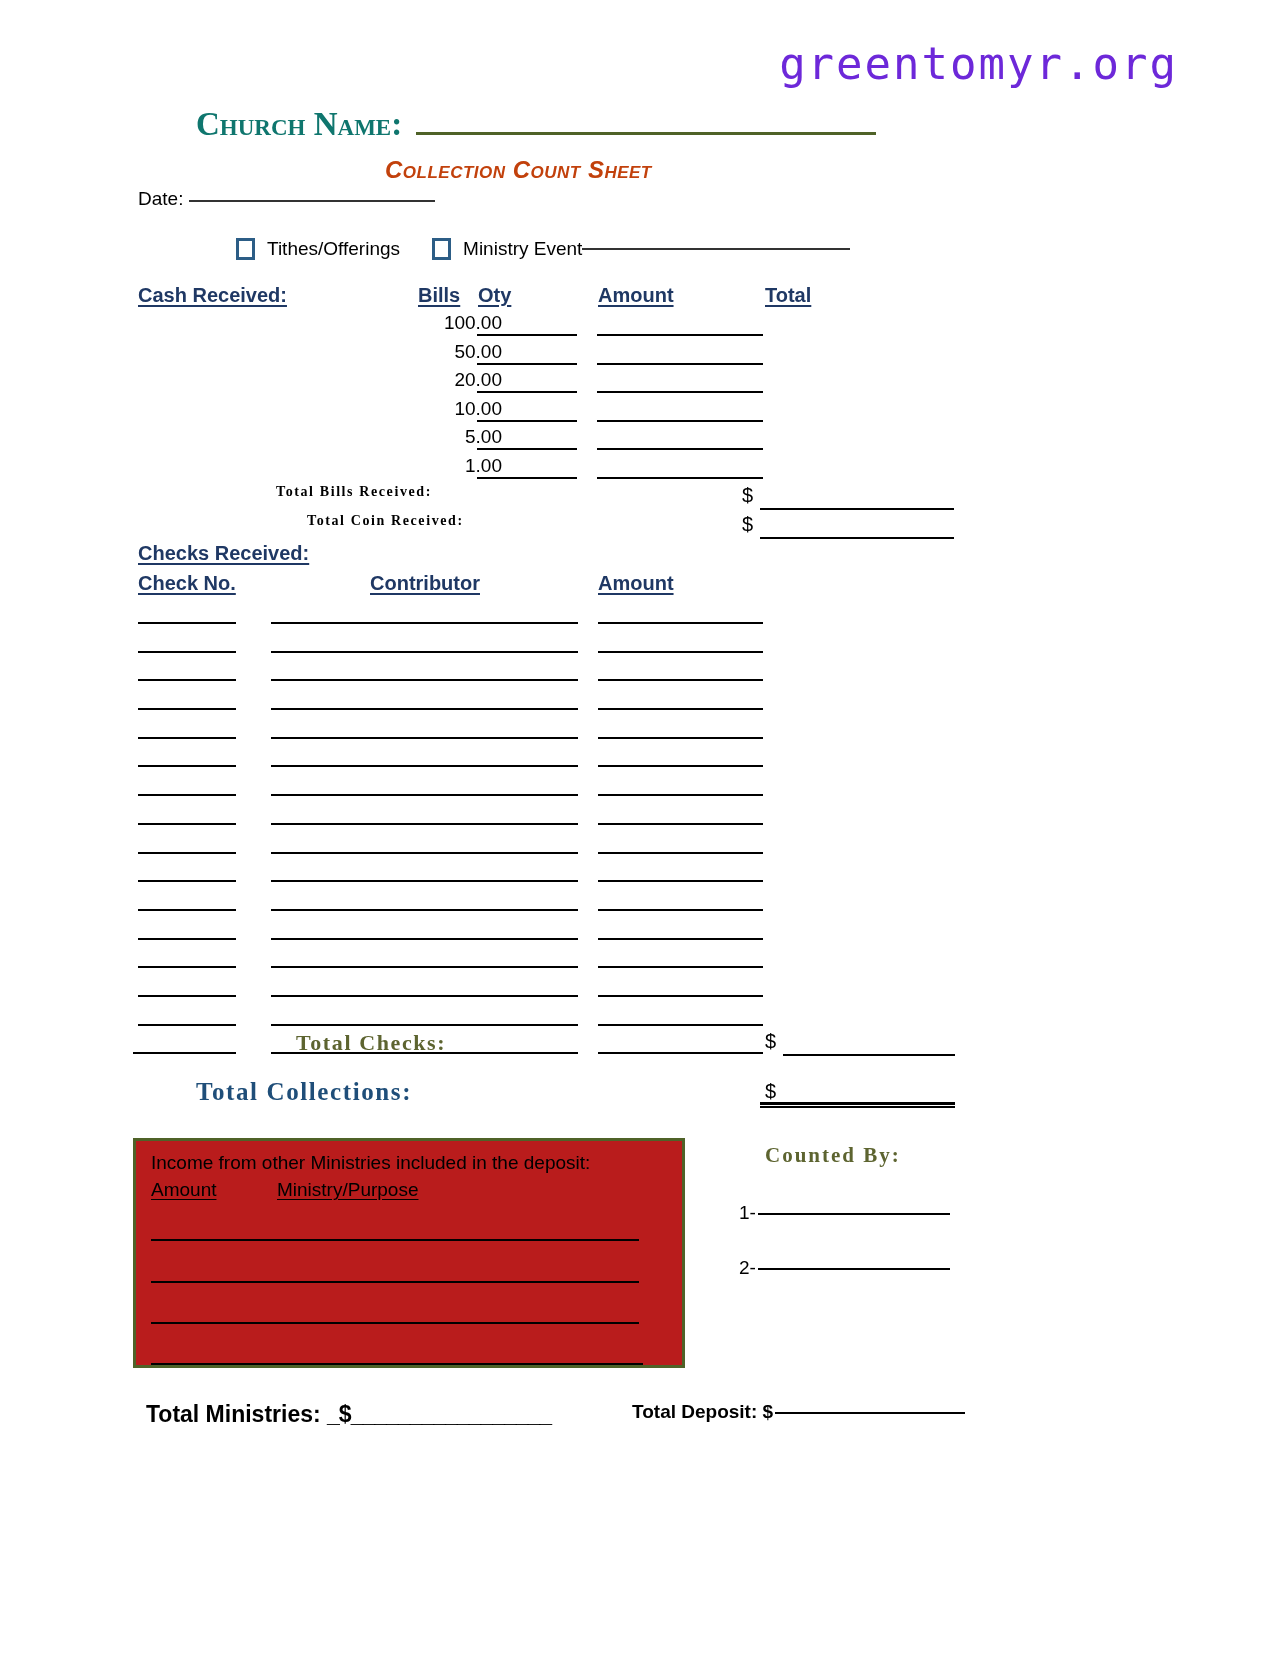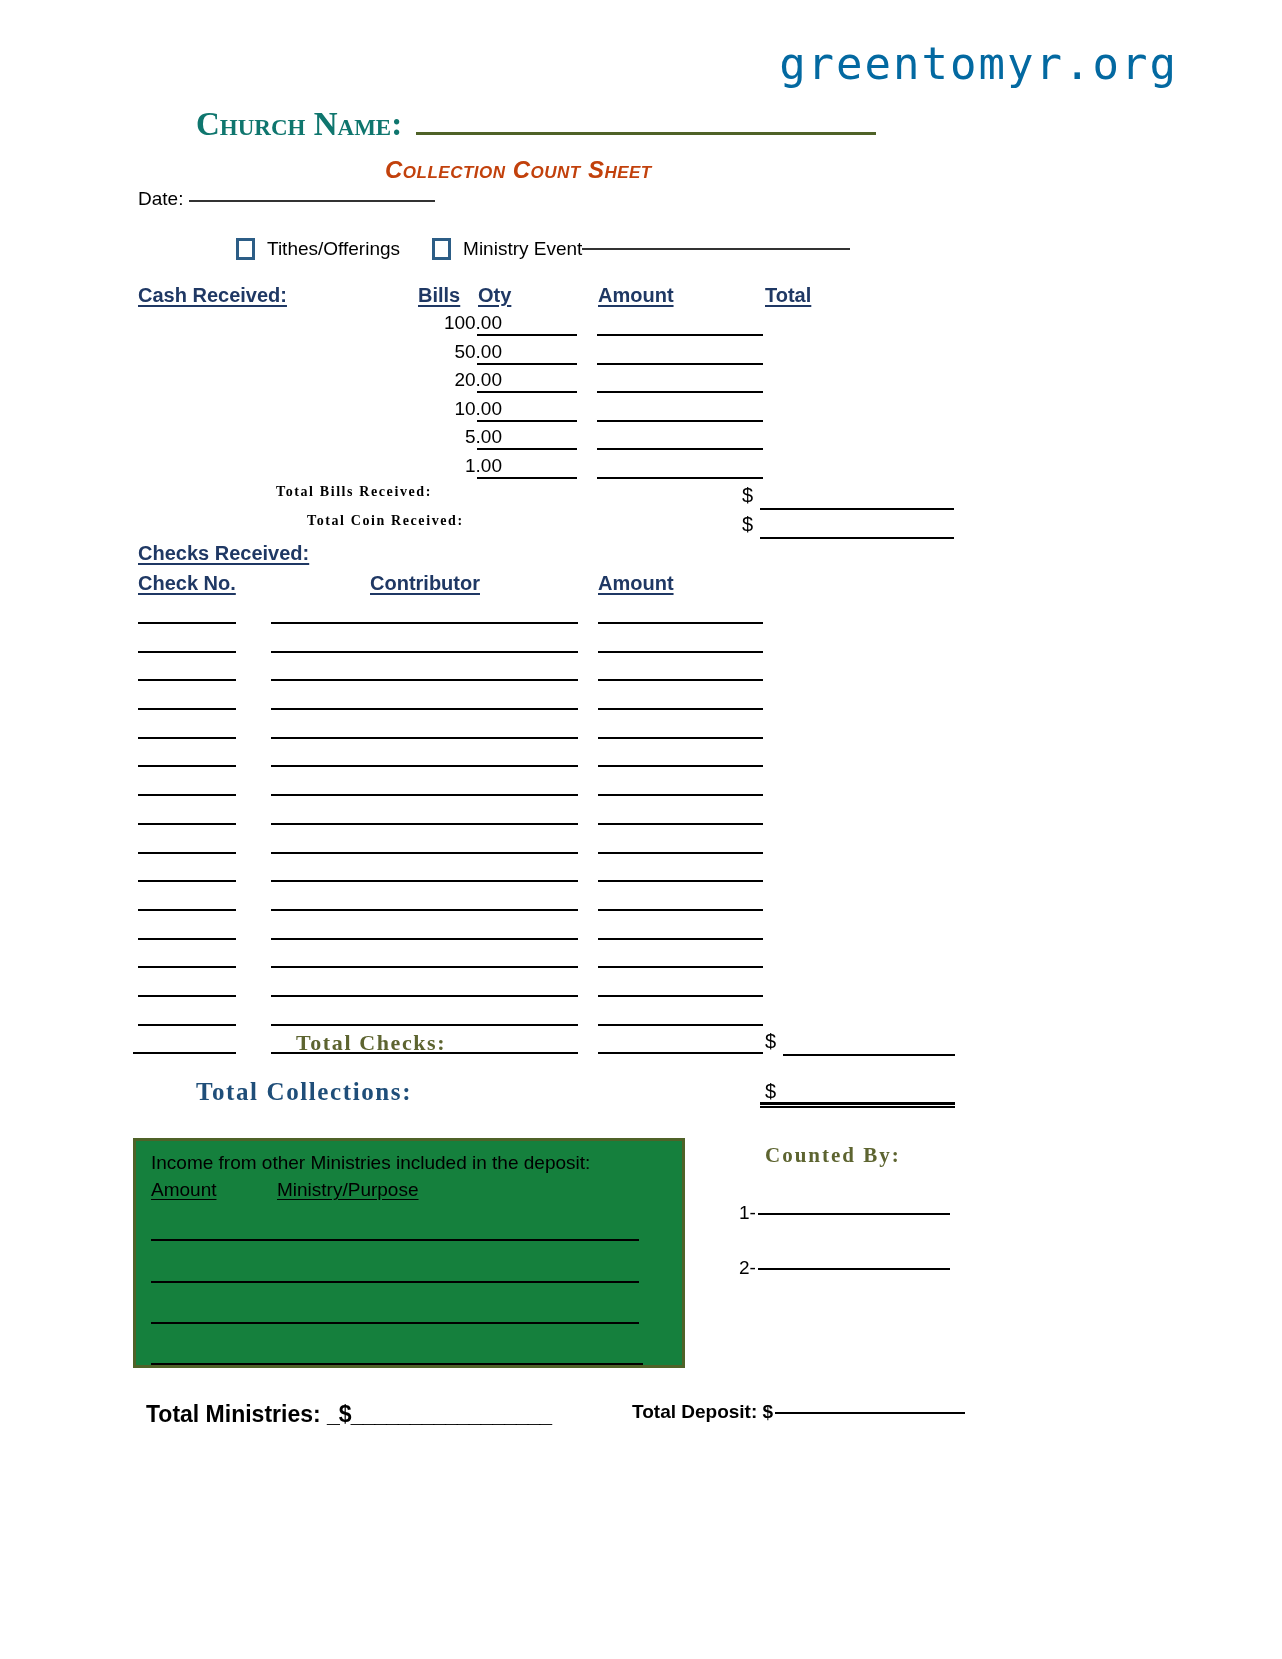--- a/index.html
+++ b/index.html
@@ -20,21 +20,21 @@
   }
 
   
   .watermark {
     position: absolute;
     top: 38px;
     right: 104px;
     font-family: "DejaVu Sans Mono", monospace;
     font-size: 44px;
     letter-spacing: 2px;
-    color: #0369a1;
+    color: #6d28d9;
     white-space: nowrap;
   }
 
   
   .church-row {
     position: absolute;
     left: 196px;
     top: 108px;
     display: flex;
     align-items: flex-end;
@@ -248,21 +248,21 @@
 
   
   .min-box {
     position: absolute;
     left: 133px;
     top: 1138px;
     width: 552px;
     height: 230px;
     border: 3px solid #4f6228;
     box-sizing: border-box;
-    background: #15803d;
+    background: #b91c1c;
   }
   .min-title {
     position: absolute;
     left: 15px; top: 11px;
     font-size: 19px;
     white-space: nowrap;
   }
   .min-sub {
     position: absolute;
     top: 38px;

